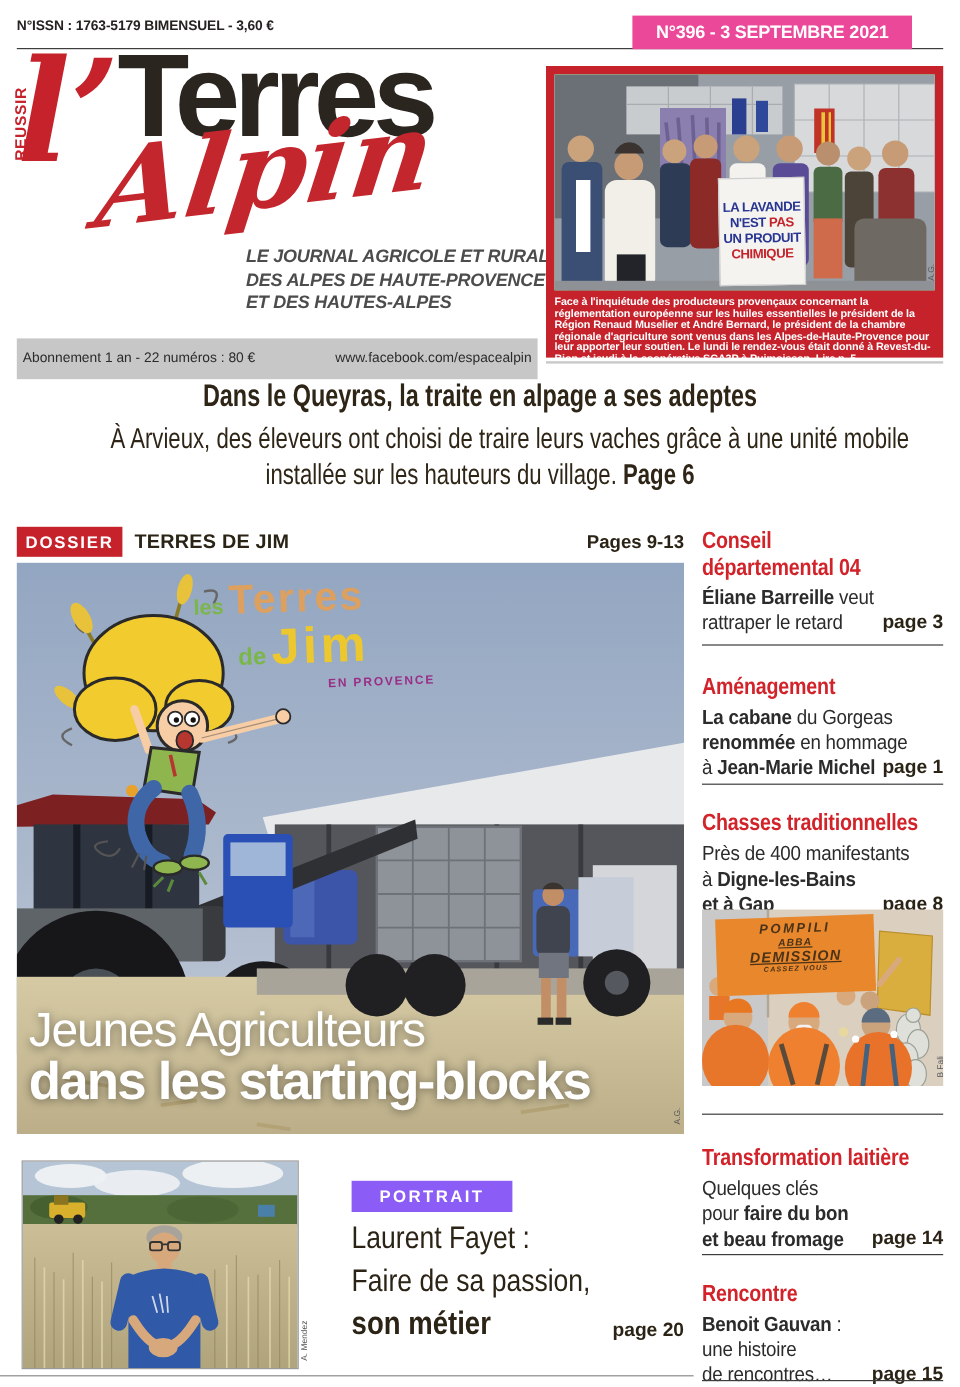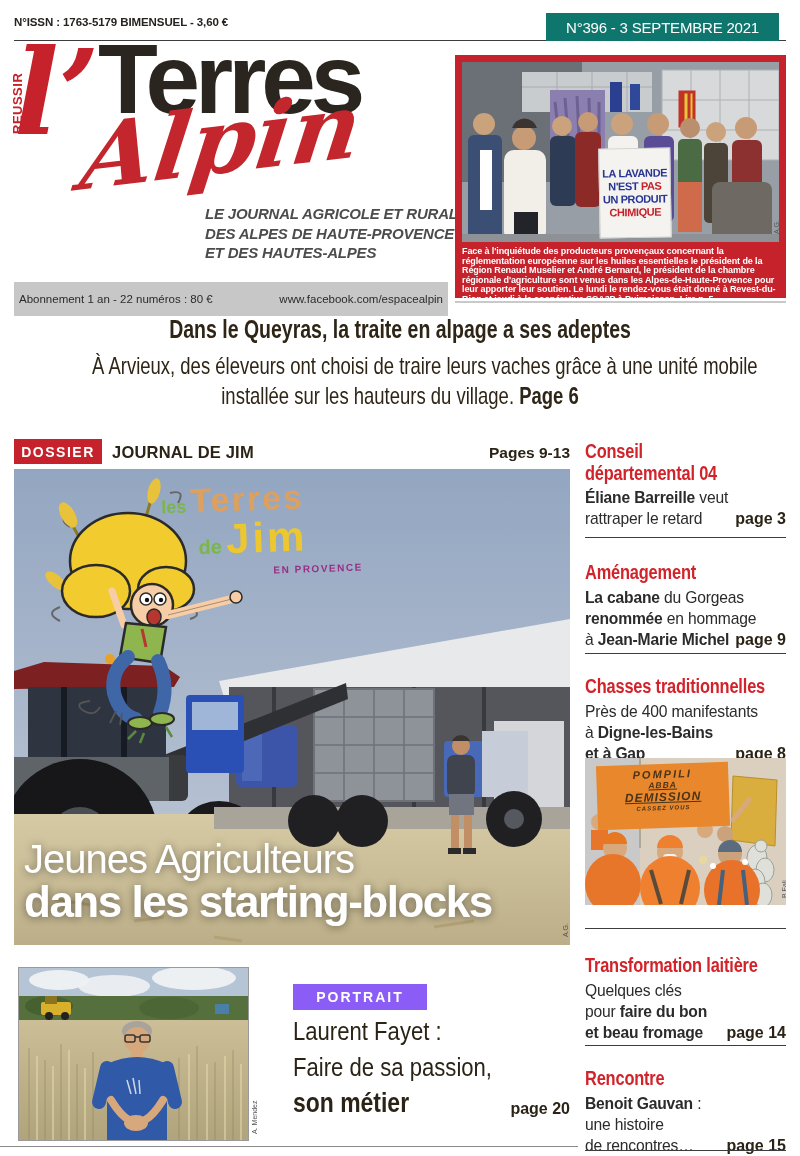--- a/index.html
+++ b/index.html
@@ -4,22 +4,22 @@
 <style>
   html,body{margin:0;padding:0}
   body{width:800px;height:1156px;position:relative;background:#fff;
        font-family:"Liberation Sans",sans-serif;color:#2b2b2b;overflow:hidden}
   .abs{position:absolute}
   .b{font-weight:bold}
   .c-blue{color:#283593}.c-red{color:#c5232b}
 
   
   .issn{left:14px;top:16px;font-size:11.5px;font-weight:bold;letter-spacing:-.1px;color:#262220}
-  .issuebox{left:546px;top:13px;width:233px;height:28px;background:#0f766e;color:#fff;
-            display:flex;align-items:center;justify-content:center;font-weight:normal;font-size:15px;letter-spacing:-.2px}
+  .issuebox{left:527px;top:13px;width:233px;height:28px;background:#ec4899;color:#fff;
+            display:flex;align-items:center;justify-content:center;font-weight:bold;font-size:15px;letter-spacing:-.2px}
   .toprule{left:14px;top:40px;width:772px;border-top:1.3px solid #3d3d3d}
 
   
   .reussir{left:10px;top:134px;width:78px;transform:rotate(-90deg);transform-origin:0 0;
            color:#c5222b;font-weight:bold;font-size:13px;letter-spacing:.5px}
   .brand-l{left:14px;top:34px;font-family:"DejaVu Serif",serif;font-style:italic;font-weight:bold;
            font-size:118px;line-height:1;color:#c5222b}
   .brand-main{left:98px;top:30px;font-weight:bold;font-size:98px;line-height:1;color:#2b2520;letter-spacing:-5px}
   .brand-script{left:82px;top:112px;font-family:"DejaVu Serif",serif;font-style:italic;font-weight:bold;
                 font-size:92px;line-height:1;color:#c4262d;transform:skewX(-14deg) rotate(-7deg);transform-origin:0 50%}
@@ -171,21 +171,21 @@
   </div>
   <div class="abs lavcaption">Face à l'inquiétude des producteurs provençaux concernant la réglementation européenne sur les huiles essentielles le président de la Région Renaud Muselier et André Bernard, le président de la chambre régionale d'agriculture sont venus dans les Alpes-de-Haute-Provence pour leur apporter leur soutien. Le lundi le rendez-vous était donné à Revest-du-Bion et jeudi à la coopérative SCA3P à Puimoisson. Lire p. 5</div>
 </div>
 <div class="abs underlavrule"></div>
 
 <div class="abs lead-title">Dans le Queyras, la traite en alpage a ses adeptes</div>
 <div class="abs lead-sub" style="top:352px">À Arvieux, des éleveurs ont choisi de traire leurs vaches grâce à une unité mobile</div>
 <div class="abs lead-sub" style="top:382px"><span>installée sur les hauteurs du village. </span><span class="b">Page 6</span></div>
 
 <div class="abs kickbox">DOSSIER</div>
-<div class="abs topic">JOURNAL DE JIM</div>
+<div class="abs topic">TERRES DE JIM</div>
 <div class="abs pagesref">Pages 9-13</div>
 
 <div class="abs mainphoto">
   <svg width="556" height="476" viewBox="0 0 556 476">
     <defs>
       <linearGradient id="sky" x1="0" y1="0" x2="0" y2="1">
         <stop offset="0" stop-color="#93a6c1"></stop>
           <stop offset="1" stop-color="#c2cad7"></stop>
       </linearGradient>
       <linearGradient id="grd" x1="0" y1="0" x2="0" y2="1">
@@ -311,21 +311,21 @@
   </div>
 </div>
 <div class="sb-rule" style="top:537px"></div>
 
 <div class="sb-sec" style="top:562px">
   <div class="sb-h">Aménagement</div>
   <div class="sb-body">
     <div class="sb-line"><span class="b">La cabane</span><span> du Gorgeas</span></div>
     <div class="sb-line"><span class="b">renommée</span><span> en hommage</span></div>
     <div class="sb-line"><span>à </span><span class="b">Jean-Marie Michel</span></div>
-    <div class="sb-page">page 9</div>
+    <div class="sb-page">page 1</div>
   </div>
 </div>
 <div class="sb-rule" style="top:653px"></div>
 
 <div class="sb-sec" style="top:676px">
   <div class="sb-h">Chasses traditionnelles</div>
   <div class="sb-body">
     <div class="sb-line"><span>Près de 400 manifestants</span></div>
     <div class="sb-line"><span>à </span><span class="b">Digne-les-Bains</span></div>
     <div class="sb-line"><span class="b">et à Gap</span></div>

